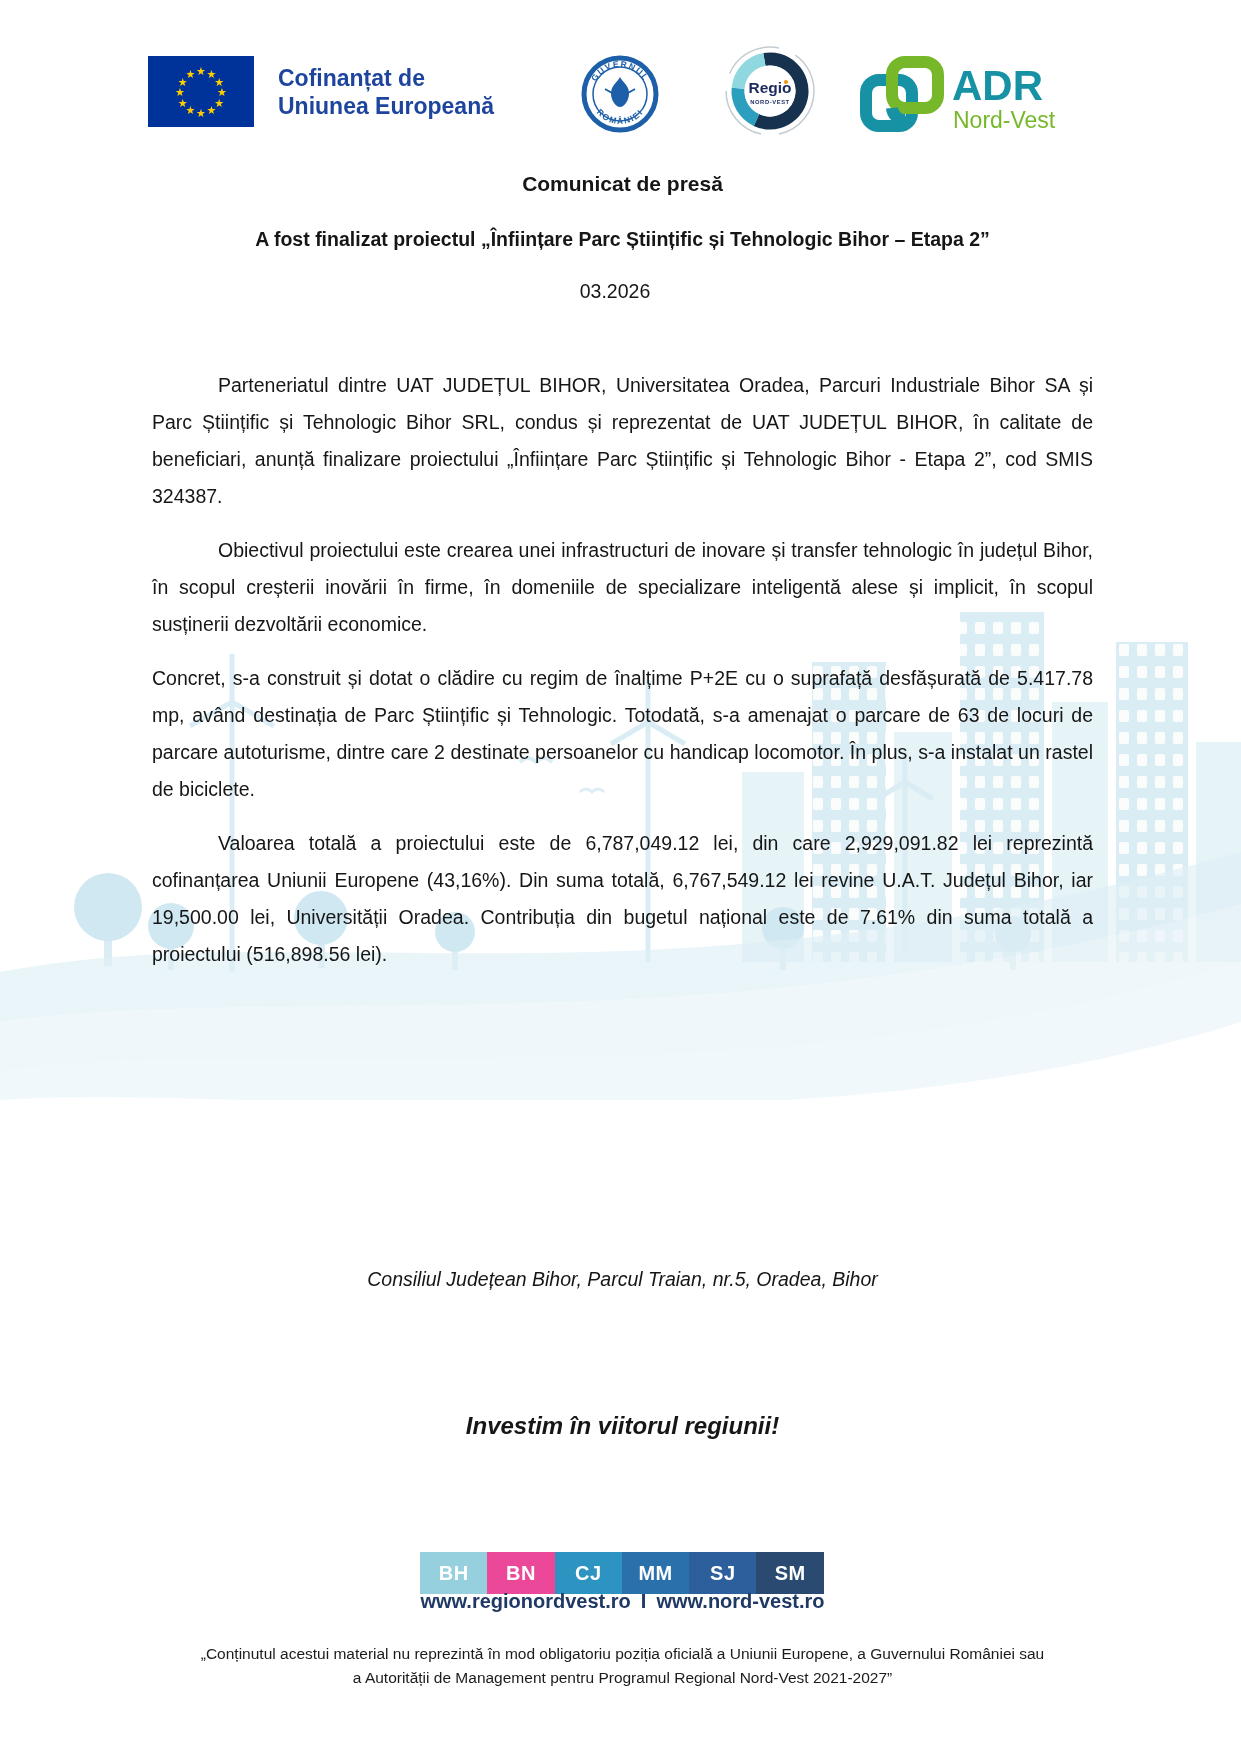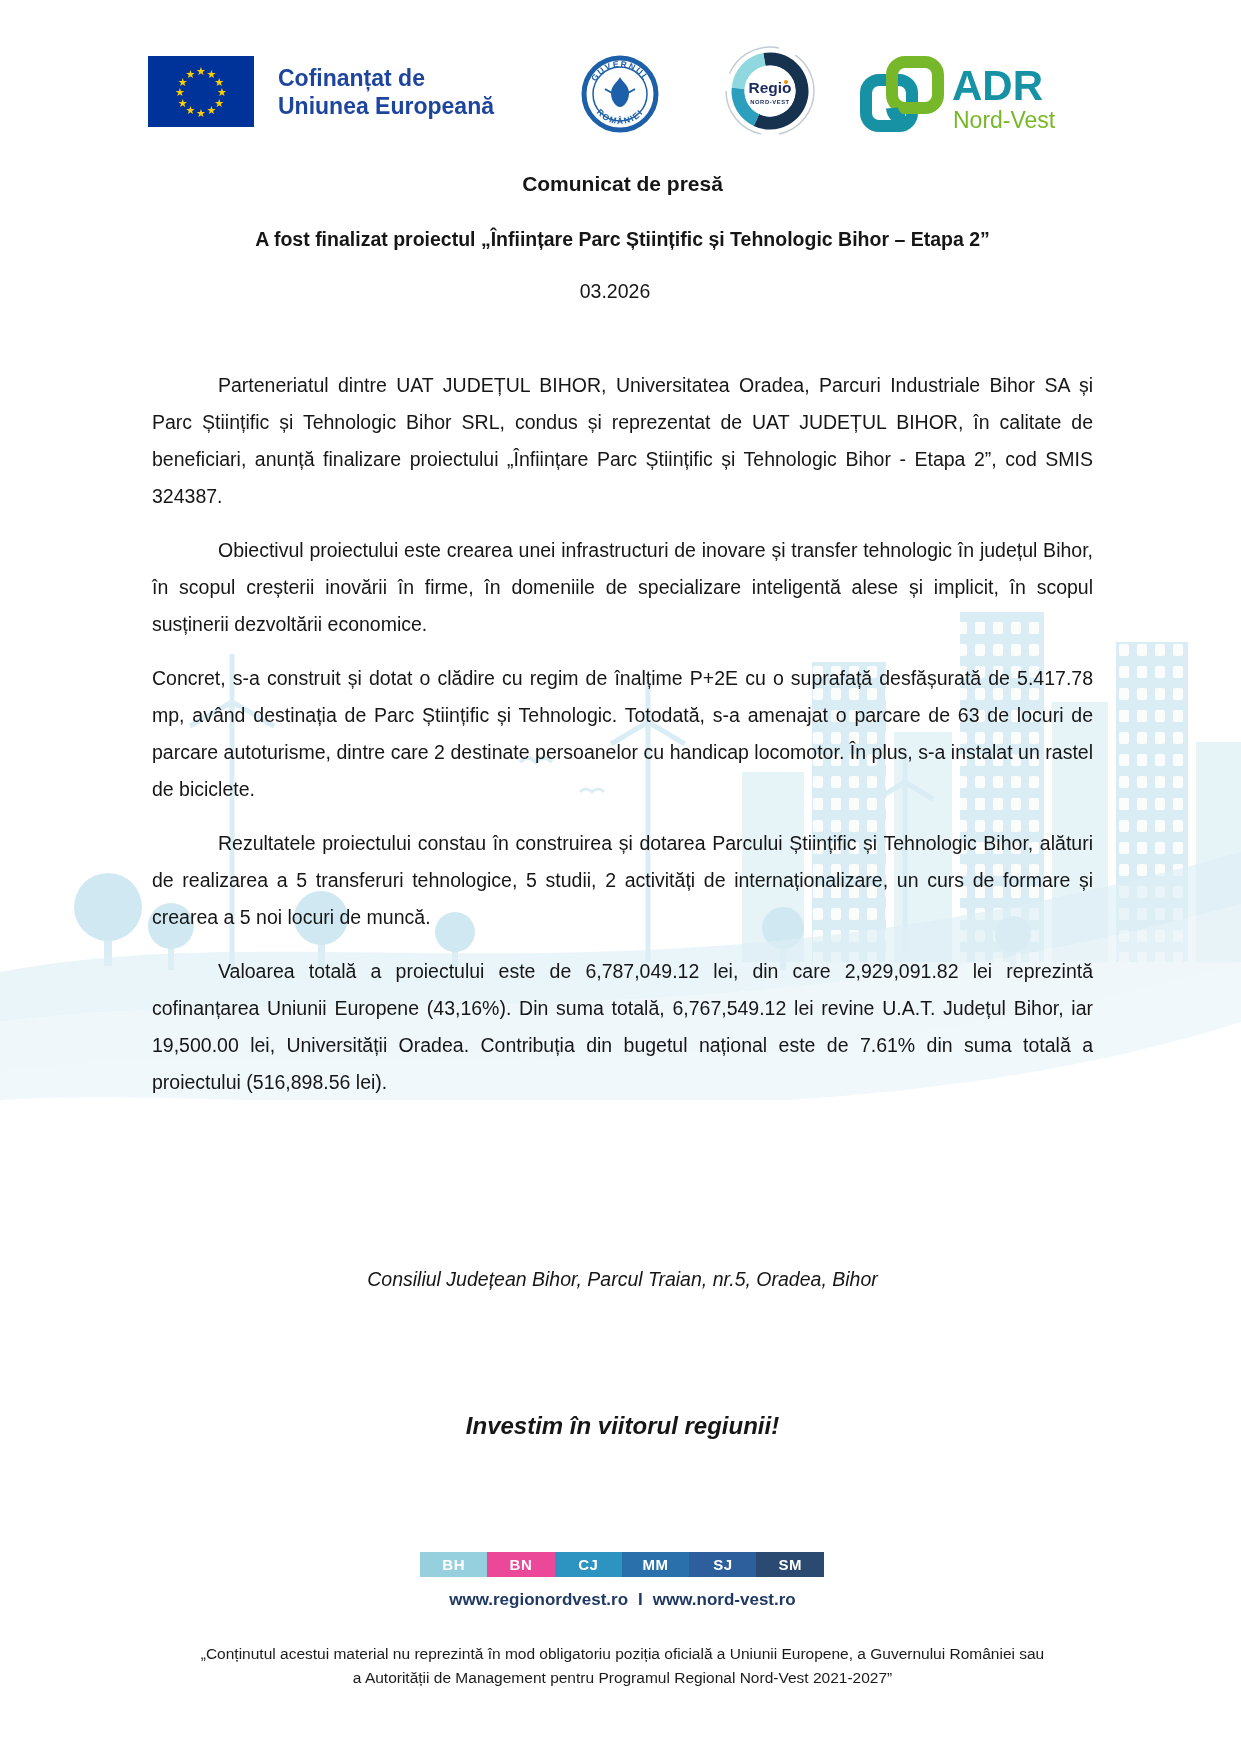--- a/index.html
+++ b/index.html
@@ -46,26 +46,26 @@
   .slogan-line{
     position:absolute;left:135px;width:975px;top:1412px;
     text-align:center;font-style:italic;font-weight:bold;font-size:24px;
   }
   
   .county-strip{
     position:absolute;left:420px;top:1552px;width:404px;height:25px;
     display:flex;
   }
   .county-cell{
-    width:67.3px;height:25px;display:flex;align-items:center;justify-content:center;
-    color:#ffffff;font-weight:bold;font-size:15px;letter-spacing:.5px;
+    width:67.3px;height:42px;display:flex;align-items:center;justify-content:center;
+    color:#ffffff;font-weight:bold;font-size:20px;letter-spacing:.5px;
   }
   .links-line{
     position:absolute;left:135px;width:975px;top:1590px;
-    text-align:center;font-weight:bold;font-size:17px;color:#1f3864;
+    text-align:center;font-weight:bold;font-size:20px;color:#1f3864;
   }
   .links-line a{color:#1f3864;text-decoration:none;}
   .links-sep{padding:0 10px;}
   .disclaimer{
     position:absolute;left:195px;width:855px;top:1642px;
     text-align:center;font-size:15.5px;line-height:24px;color:#1b1b1b;
   }
   
   .watermark{position:absolute;left:0;top:552px;width:1241px;height:548px;pointer-events:none;}
   .content-layer{position:relative;z-index:1;}
@@ -201,21 +201,20 @@
     </div>
 
     <div class="doc-title">Comunicat de presă</div>
     <div class="doc-subtitle">A fost finalizat proiectul „Înființare Parc Științific și Tehnologic Bihor – Etapa 2”</div>
     <div class="doc-date">03.2026</div>
 
     <div class="body-text">
       <p class="indent">Parteneriatul dintre UAT JUDEȚUL BIHOR, Universitatea Oradea, Parcuri Industriale Bihor SA și Parc Științific și Tehnologic Bihor SRL, condus și reprezentat de UAT JUDEȚUL BIHOR, în calitate de beneficiari, anunță finalizare proiectului „Înființare Parc Științific și Tehnologic Bihor - Etapa 2”, cod SMIS 324387.</p>
       <p class="indent">Obiectivul proiectului este crearea unei infrastructuri de inovare și transfer tehnologic în județul Bihor, în scopul creșterii inovării în firme, în domeniile de specializare inteligentă alese și implicit, în scopul susținerii dezvoltării economice.</p>
       <p>Concret, s-a construit și dotat o clădire cu regim de înalțime P+2E cu o suprafață desfășurată de 5.417.78 mp, având destinația de Parc Științific și Tehnologic. Totodată, s-a amenajat o parcare de 63 de locuri de parcare autoturisme, dintre care 2 destinate persoanelor cu handicap locomotor. În plus, s-a instalat un rastel de biciclete.</p>
-      <p class="indent">Rezultatele proiectului constau în construirea și dotarea Parcului Științific și Tehnologic Bihor, alături de realizarea a 5 transferuri tehnologice, 5 studii, 2 activități de internaționalizare, un curs de formare și crearea a 5 noi locuri de muncă.</p>
       <p class="indent">Valoarea totală a proiectului este de 6,787,049.12 lei, din care 2,929,091.82 lei reprezintă cofinanțarea Uniunii Europene (43,16%). Din suma totală, 6,767,549.12 lei revine U.A.T. Județul Bihor, iar 19,500.00 lei, Universității Oradea. Contribuția din bugetul național este de 7.61% din suma totală a proiectului (516,898.56 lei).</p>
     </div>
 
     <div class="address-line">Consiliul Județean Bihor, Parcul Traian, nr.5, Oradea, Bihor</div>
     <div class="slogan-line">Investim în viitorul regiunii!</div>
 
     <div class="county-strip">
       <span class="county-cell" style="background-color: rgb(150, 207, 221);">BH</span>
       <span class="county-cell" style="background-color: #ec4899;">BN</span>
       <span class="county-cell" style="background-color: rgb(45, 147, 192);">CJ</span>

